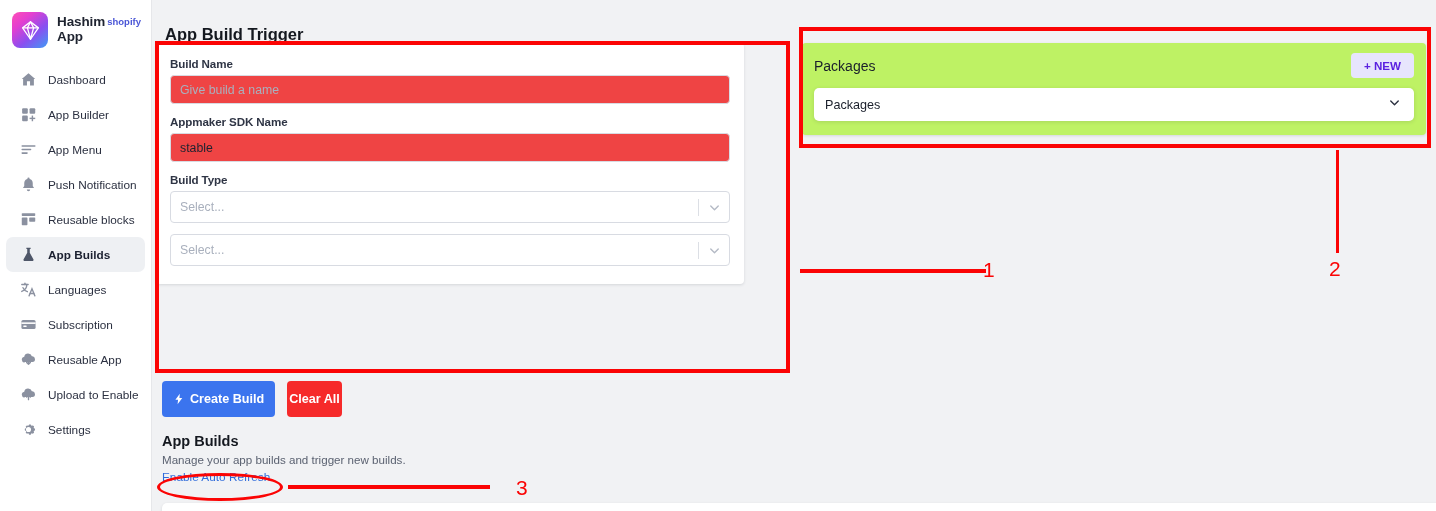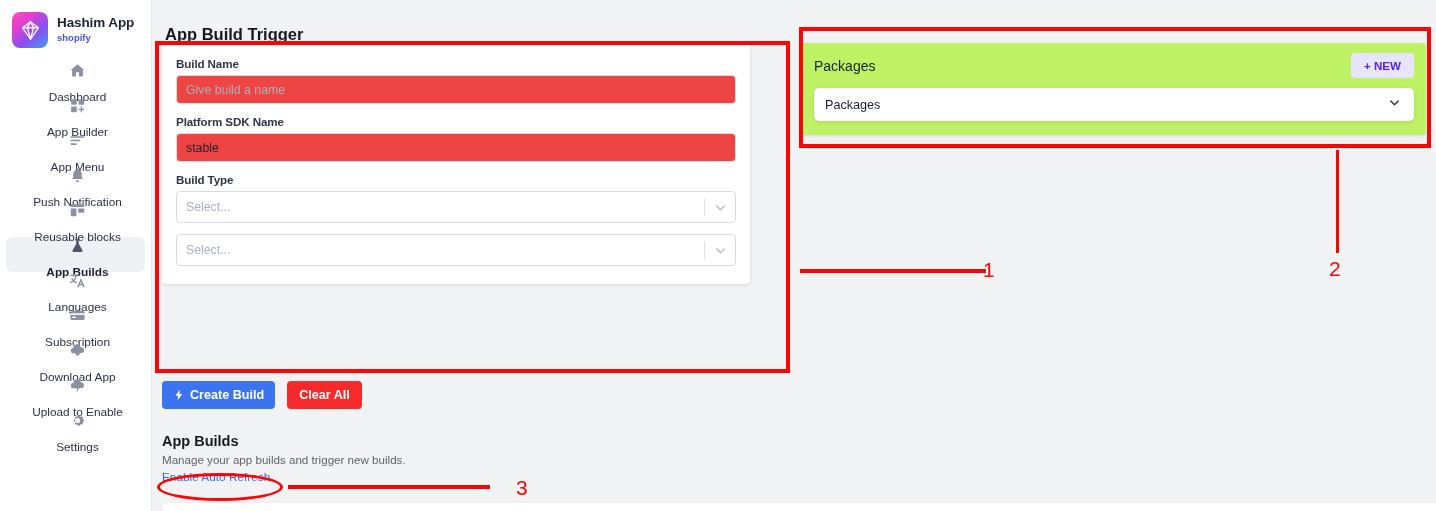--- a/index.html
+++ b/index.html
@@ -24,49 +24,48 @@
   .brand {
     display: flex; align-items: center; gap: 9px;
     padding: 12px 10px 10px 12px;
   }
   .brand-logo {
     width: 36px; height: 36px; border-radius: 8px;
     background: linear-gradient(140deg, #ff4fb5 0%, #e43fd0 28%, #8a4ff0 62%, #3f9cf5 100%);
     display: flex; align-items: center; justify-content: center;
     flex: 0 0 36px;
   }
-  .brand-text { display: flex; flex-direction: column; line-height: 1.1; }
+  .brand-text { display: flex; flex-direction: row; line-height: 1.1; }
   .brand-name { font-size: 13.5px; font-weight: bold; color: #1f2430; letter-spacing: -0.1px; }
   .brand-sub { font-size: 9.5px; font-weight: bold; color: #4a56d6; margin-top: 2px; }
 
   .nav { margin-top: 4px; }
   .nav-item {
     display: flex; align-items: center; gap: 11px;
     height: 35px; padding: 0 10px 0 14px;
     margin: 0 6px; border-radius: 7px;
     cursor: pointer;
-    flex-direction: column;
   }
   .nav-item.active { background: #eef0f3; }
   .nav-label { font-size: 11.8px; color: #2b3040; white-space: nowrap; }
   .nav-item.active .nav-label { font-weight: bold; color: #1b2030; }
   .nav-ico { width: 17px; height: 17px; flex: 0 0 17px; display: block; color: #8b91a0; }
   .nav-item.active .nav-ico { color: #4e5668; }
 
   
   .main { flex: 1; position: relative; background: #f1f2f4; overflow: hidden; }
 
   .page-title {
     font-size: 16.5px; font-weight: bold; color: #14181f;
     position: absolute; left: 13px; top: 25px;
   }
 
   
   .form-card {
-    position: absolute; left: 10px; top: 43px;
+    position: absolute; left: 4px; top: 43px;
     width: 588px;
     background: #ffffff;
     border-radius: 4px;
     box-shadow: 0 1px 3px rgba(22,28,45,.13);
     padding: 14px 14px 18px 14px;
   }
   .field { margin-bottom: 11px; }
   .field:last-child { margin-bottom: 0; }
   .field-label {
     font-size: 11.6px; color: #2f3545; font-weight: bold;
@@ -92,28 +91,28 @@
   .select-value { flex: 1; font-size: 12.3px; color: #a9b0bd; padding: 0 9px; }
   .select-sep { width: 1px; height: 17px; background: #dcdfe5; }
   .select-arrow {
     width: 30px; display: flex; align-items: center; justify-content: center;
     color: #b4bac5;
   }
 
   
   .actions { position: absolute; left: 10px; top: 381px; display: flex; gap: 12px; }
   .btn {
-    height: 28px; border: none; border-radius: 4px;
+    height: 36px; border: none; border-radius: 4px;
     font-family: "Liberation Sans", sans-serif;
     font-size: 12.6px; font-weight: bold; color: #fff;
     display: inline-flex; align-items: center; gap: 5px;
     padding: 0 11px; cursor: pointer;
   }
   .btn-primary { background: #3b74ee; }
-  .btn-danger { background: #f62a2a; padding: 0 12px; }
+  .btn-danger { background: #f62a2a; padding: 0 2px; }
   .bolt { display: block; }
 
   
   .builds-section { position: absolute; left: 10px; top: 433px; }
   .builds-title { font-size: 14.5px; font-weight: bold; color: #14181f; }
   .builds-desc { font-size: 11.6px; color: #5b6271; margin-top: 4px; }
   .builds-link {
     font-size: 11.8px; color: #2f6bdb; margin-top: 4px;
     display: inline-block; cursor: pointer;
   }
@@ -268,21 +267,21 @@
           <rect x="4.5" y="13.5" width="5" height="2" rx="1" fill="#fff"></rect>
         </svg>
         <span class="nav-label">Subscription</span>
       </div>
 
       <div class="nav-item">
         <svg class="nav-ico" viewBox="0 0 24 24" fill="currentColor">
           <path d="M6.4 16.6a4.3 4.3 0 0 1-.4-8.5 5.6 5.6 0 0 1 10.8-.6 4 4 0 0 1 .7 8 H6.4z"></path>
           <path d="M12 12.6v6.2m0 0l-2.6-2.6M12 18.8l2.6-2.6" stroke="currentColor" stroke-width="1.9" fill="none" stroke-linecap="round" stroke-linejoin="round"></path>
         </svg>
-        <span class="nav-label">Download App</span>
+        <span class="nav-label">Reusable App</span>
       </div>
 
       <div class="nav-item">
         <svg class="nav-ico" viewBox="0 0 24 24" fill="currentColor">
           <path d="M6.4 16.6a4.3 4.3 0 0 1-.4-8.5 5.6 5.6 0 0 1 10.8-.6 4 4 0 0 1 .7 8 H6.4z"></path>
           <path d="M12 19.3v-6.2m0 0l-2.6 2.6M12 13.1l2.6 2.6" stroke="currentColor" stroke-width="1.9" fill="none" stroke-linecap="round" stroke-linejoin="round"></path>
         </svg>
         <span class="nav-label">Upload to Enable</span>
       </div>
 
@@ -301,21 +300,21 @@
     <h1 class="page-title">App Build Trigger</h1>
 
     <section class="form-card">
 
       <div class="field">
         <label class="field-label">Build Name</label>
         <input class="input" type="text" placeholder="Give build a name" style="">
       </div>
 
       <div class="field">
-        <label class="field-label">Platform SDK Name</label>
+        <label class="field-label">Appmaker SDK Name</label>
         <input class="input" type="text" value="stable" style="">
       </div>
 
 
       <div class="field">
         <label class="field-label">Build Type</label>
         <div class="select-box">
           <span class="select-value">Select...</span>
           <span class="select-sep"></span>
           <span class="select-arrow">

